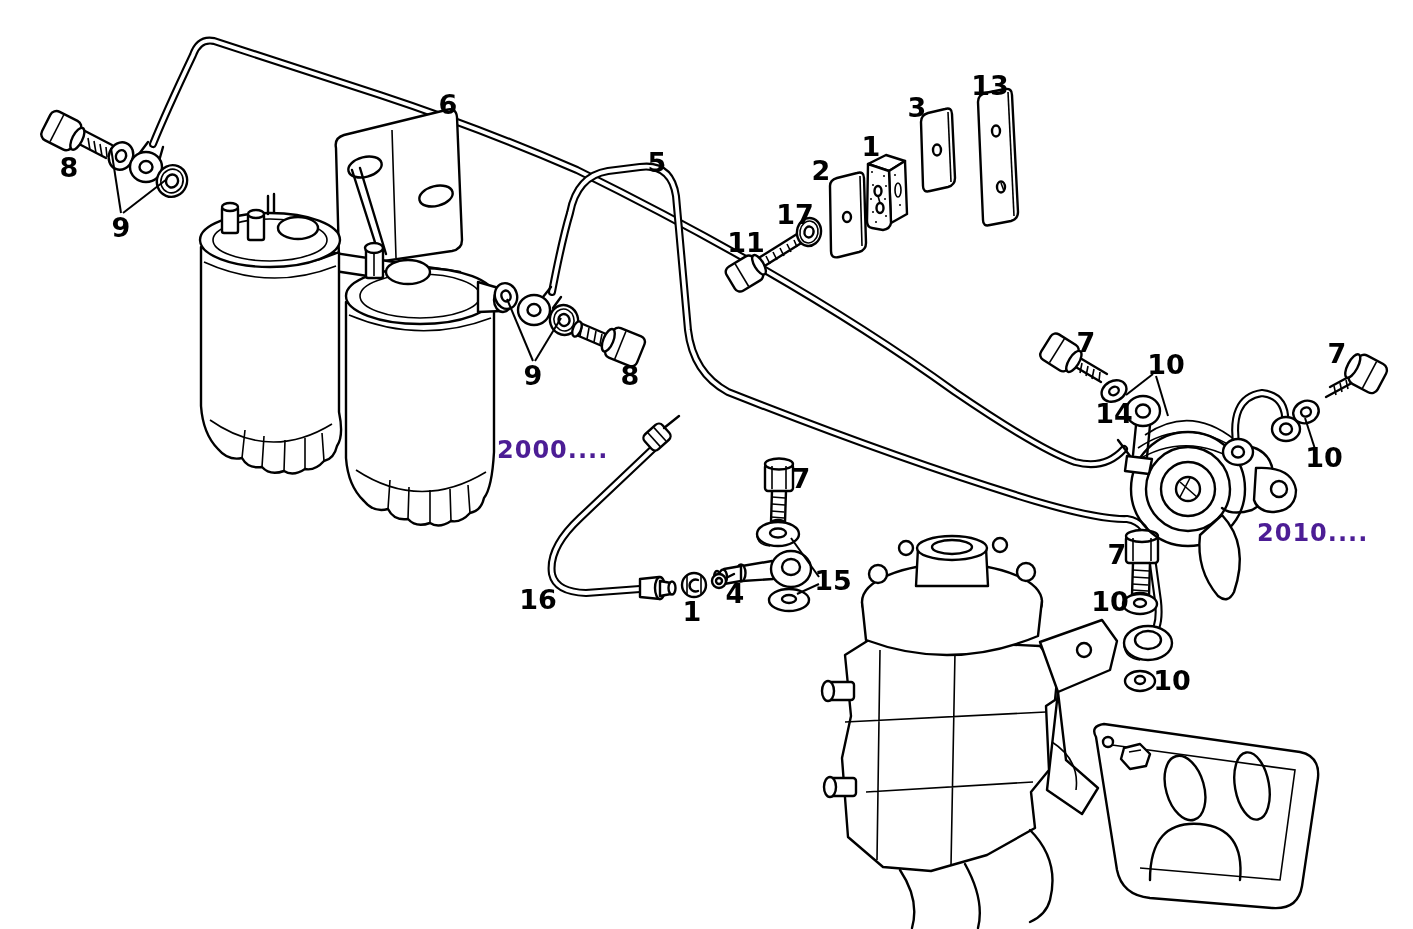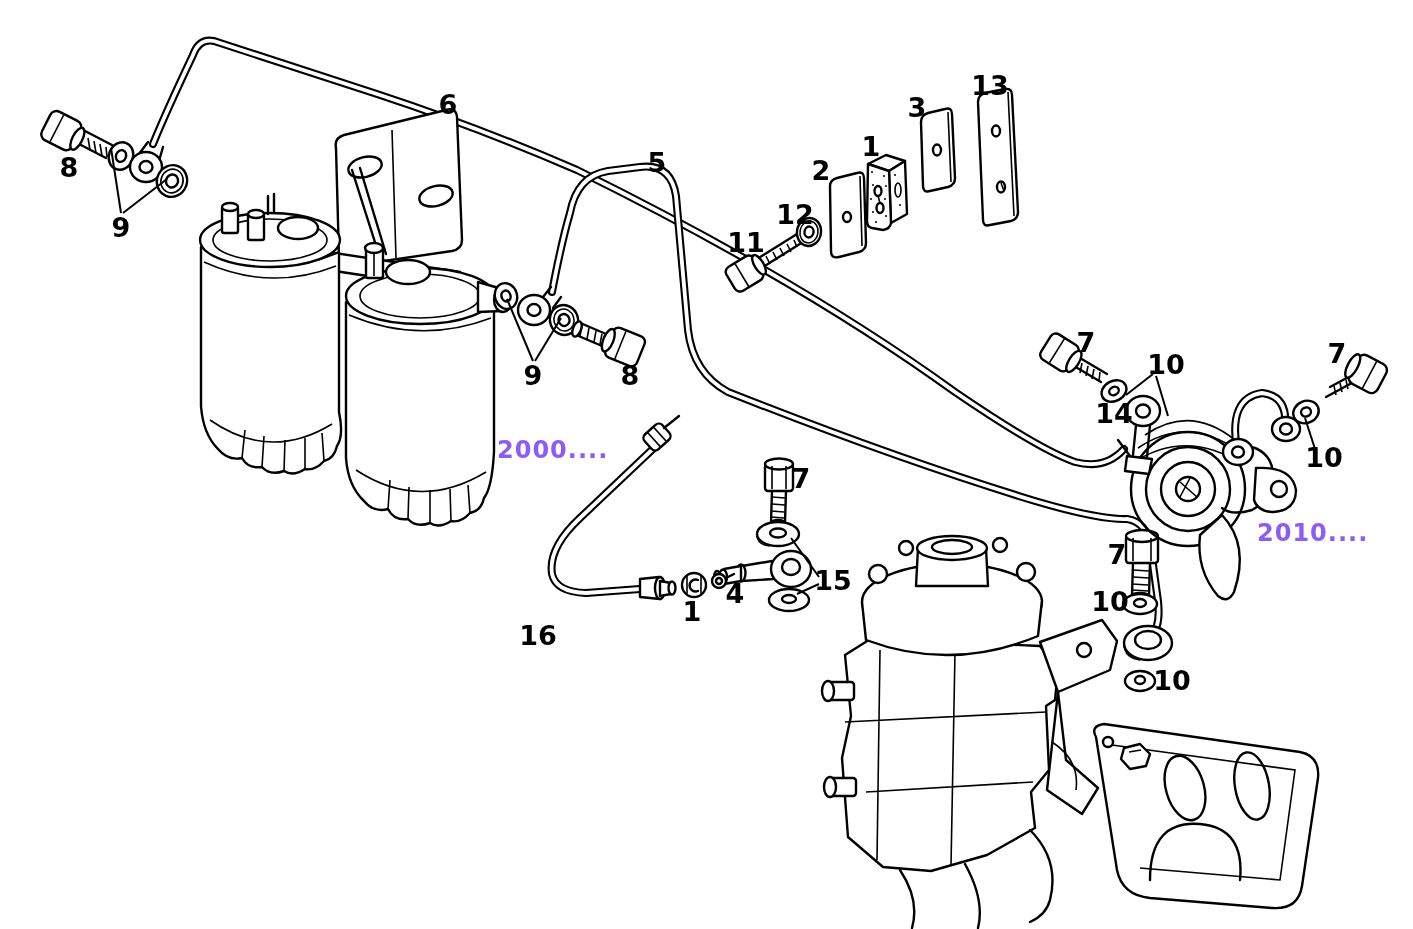--- a/index.html
+++ b/index.html
@@ -2,21 +2,21 @@
 <html><head>
 <meta charset="utf-8">
 <style>
   html,body{margin:0;padding:0;background:#fff;}
   .stage{position:relative;width:1413px;height:929px;background:#ffffff;overflow:hidden;
          font-family:"DejaVu Sans","Liberation Sans",sans-serif;}
   svg{position:absolute;left:0;top:0;}
   .lbl{position:absolute;transform:translate(-50%,-50%);font-weight:700;font-size:27px;
        color:#000;white-space:nowrap;line-height:1;}
   .ref{position:absolute;transform:translate(0,-50%);font-weight:700;font-size:24px;
-       color:#8b5cf6;white-space:nowrap;letter-spacing:1px;line-height:1;}
+       color:#4c1d95;white-space:nowrap;letter-spacing:1px;line-height:1;}
   .ln{stroke:#000;stroke-width:2.4;fill:none;stroke-linecap:round;stroke-linejoin:round;}
   .fw{stroke:#000;stroke-width:2.4;fill:#fff;stroke-linejoin:round;}
   .pipe-c{stroke:#000;stroke-width:8;fill:none;stroke-linejoin:round;stroke-linecap:round;}
   .pipe-i{stroke:#fff;stroke-width:3.8;fill:none;stroke-linejoin:round;stroke-linecap:round;}
   .thin{stroke:#000;stroke-width:1.6;fill:none;}
 </style>
 </head>
 <body>
 
 <div class="stage">
@@ -377,34 +377,34 @@
 </svg>
 
 <span class="lbl" style="left: 69px; top: 167px;">8</span>
 <span class="lbl" style="left: 121px; top: 227px;">9</span>
 <span class="lbl" style="left: 448px; top: 104px;">6</span>
 <span class="lbl" style="left: 657px; top: 162px;">5</span>
 <span class="lbl" style="left: 821px; top: 170px;">2</span>
 <span class="lbl" style="left: 871px; top: 146px;">1</span>
 <span class="lbl" style="left: 917px; top: 107px;">3</span>
 <span class="lbl" style="left: 990px; top: 85px;">13</span>
-<span class="lbl" style="left: 795px; top: 214px;">12</span>
+<span class="lbl" style="left: 795px; top: 214px;">17</span>
 <span class="lbl" style="left: 746px; top: 242px;">11</span>
 <span class="lbl" style="left: 533px; top: 375px;">9</span>
 <span class="lbl" style="left: 630px; top: 375px;">8</span>
 <span class="lbl" style="left: 1086px; top: 342px;">7</span>
 <span class="lbl" style="left: 1166px; top: 364px;">10</span>
 <span class="lbl" style="left: 1337px; top: 353px;">7</span>
 <span class="lbl" style="left: 1114px; top: 413px;">14</span>
 <span class="lbl" style="left: 1324px; top: 457px;">10</span>
 <span class="lbl" style="left: 801px; top: 478px;">7</span>
 <span class="lbl" style="left: 833px; top: 580px;">15</span>
 <span class="lbl" style="left: 735px; top: 593px;">4</span>
 <span class="lbl" style="left: 692px; top: 611px;">1</span>
-<span class="lbl" style="left: 538px; top: 599px; margin-top: 36px;">16</span>
+<span class="lbl" style="left: 538px; top: 599px;">16</span>
 <span class="lbl" style="left: 1117px; top: 554px;">7</span>
 <span class="lbl" style="left: 1110px; top: 601px;">10</span>
 <span class="lbl" style="left: 1172px; top: 680px;">10</span>
 
 <span class="ref" style="left: 497px; top: 450px;">2000....</span>
 <span class="ref" style="left: 1257px; top: 533px;">2010....</span>
 
 </div>
 
 </body></html>

